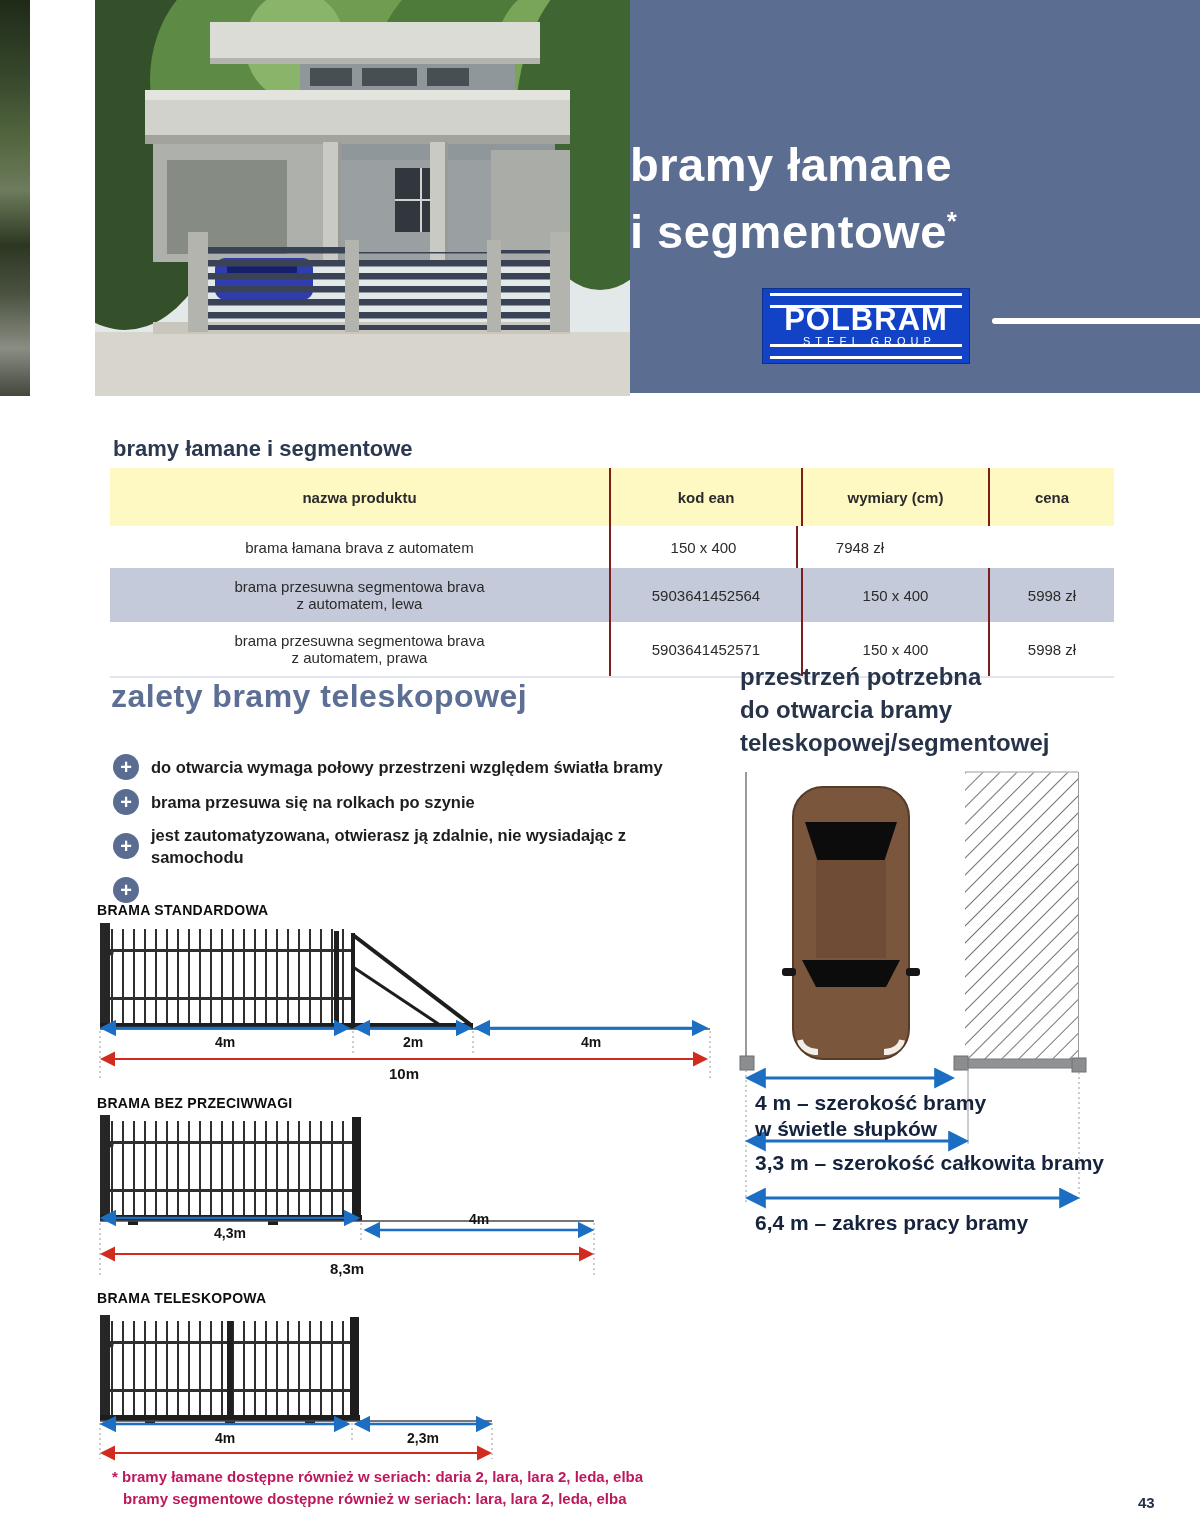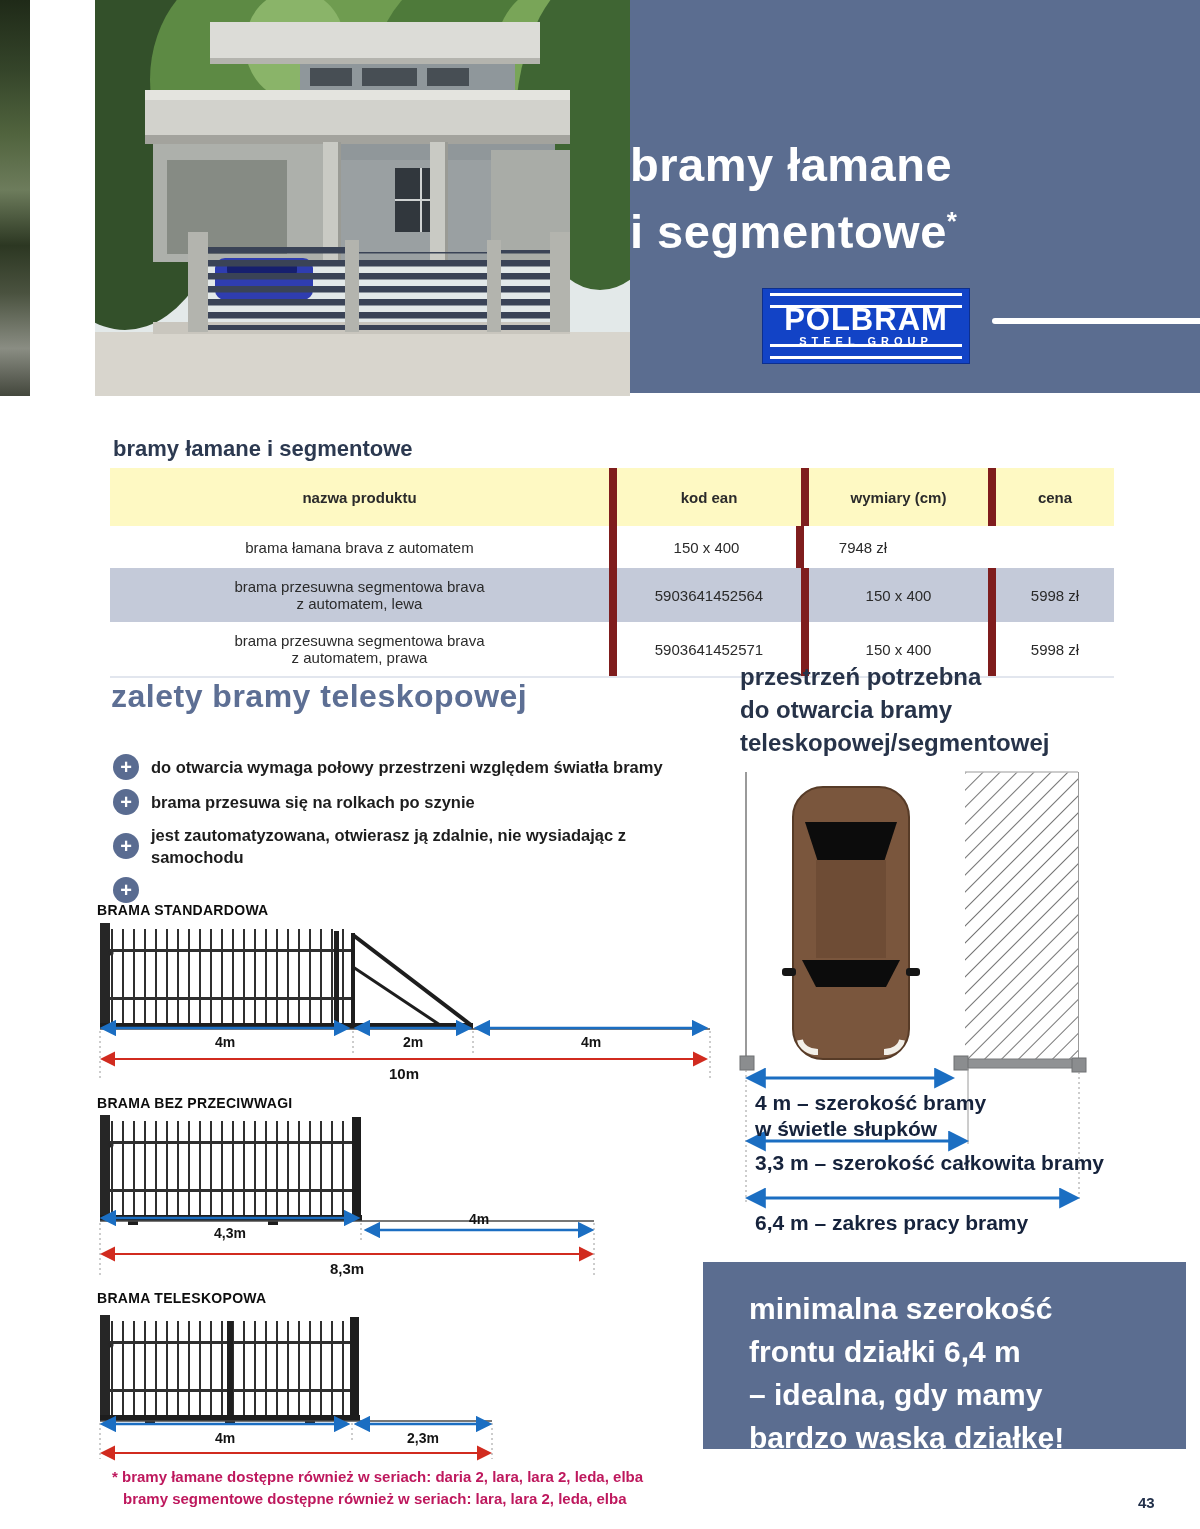--- a/index.html
+++ b/index.html
@@ -15,30 +15,30 @@
   .banner{left:630px;top:0;width:570px;height:393px;background:#5b6d90;}
   .banner-title{left:630px;top:136px;width:570px;color:#ffffff;
     font-weight:bold;font-size:47px;line-height:57px;letter-spacing:.5px;}
   .banner-title sup{font-size:26px;vertical-align:18px;}
   .logo{left:762px;top:288px;width:206px;height:74px;background:#1243c6;border:1px solid #0d2f8e;}
   .logo::before,.logo::after{content:"";position:absolute;left:7px;right:7px;height:9px;
     border-top:3px solid #fff;border-bottom:3px solid #fff;}
   .logo::before{top:4px;} .logo::after{bottom:4px;}
   .logo-name{position:absolute;left:0;right:0;top:15px;text-align:center;color:#fff;
     font-weight:bold;font-size:31px;letter-spacing:1px;line-height:31px;}
-  .logo-sub{position:absolute;left:0;right:0;top:46px;text-align:center;color:#fff;
-    font-weight:bold;font-size:11px;letter-spacing:5px;}
+  .logo-sub{position:absolute;left:0;right:0;top:46px;color:#fff;
+    font-weight:normal;font-size:11px;letter-spacing:5px;padding-left:40px;}
   .banner-line{left:992px;top:318px;width:208px;height:6px;background:#ffffff;border-radius:3px 0 0 3px;}
 
   
   .table-title{left:113px;top:436px;font-size:22px;font-weight:bold;color:#2c3950;}
   .ptable{left:110px;top:468px;width:1004px;border-bottom:2px solid #e2e6ee;}
   .trow{display:flex;width:1004px;}
   .tcell{box-sizing:border-box;display:flex;align-items:center;justify-content:center;
-    text-align:center;border-left:8px solid #7f1d1d;}
+    text-align:center;border-left:2px solid #7f1d1d;}
   .tcell:first-child{border-left:none;}
   .c0{width:499px;} .c1{width:192px;} .c2{width:187px;} .c3{width:126px;}
   .thead .tcell{background:#fef9c3;color:#ffffff;font-weight:bold;font-size:16px;height:58px;}
   .tr1 .tcell{height:42px;} .tr2 .tcell{height:54px;background:#c4cad9;} .tr3 .tcell{height:54px;}
   .tr1,.tr3{background:#ffffff;}
   .trow .tcell{font-size:15px;color:#2b2b2b;font-weight:500;}
   .thead .tcell{font-weight:bold;}
 
   
   .adv-heading{left:111px;top:678px;font-size:32px;font-weight:bold;color:#5d6f94;letter-spacing:.5px;}
@@ -354,24 +354,20 @@
     <line x1="11" y1="316" x2="213" y2="316" stroke="#1b6ec2" stroke-width="3" marker-start="url(#ab4)" marker-end="url(#ab4)"></line>
     <line x1="11" y1="379" x2="227" y2="379" stroke="#1b6ec2" stroke-width="3" marker-start="url(#ab4)" marker-end="url(#ab4)"></line>
     <line x1="11" y1="436" x2="338" y2="436" stroke="#1b6ec2" stroke-width="3" marker-start="url(#ab4)" marker-end="url(#ab4)"></line>
   </svg>
 
   <div class="abs measure m1 preline">4 m – szerokość bramy
 w świetle słupków</div>
   <div class="abs measure m2">3,3 m – szerokość całkowita bramy</div>
   <div class="abs measure m3">6,4 m – zakres pracy bramy</div>
 
-  <div class="abs promo preline">minimalna szerokość
-frontu działki 6,4 m
-– idealna, gdy mamy
-bardzo wąską działkę!</div>
 
   <div class="abs footnote">
     <div class="fl1">* bramy łamane dostępne również w seriach: daria 2, lara, lara 2, leda, elba</div>
     <div class="fl2">bramy segmentowe dostępne również w seriach: lara, lara 2, leda, elba</div>
   </div>
   <div class="abs page-num">43</div>
 
 </div>
 
 </body></html>

